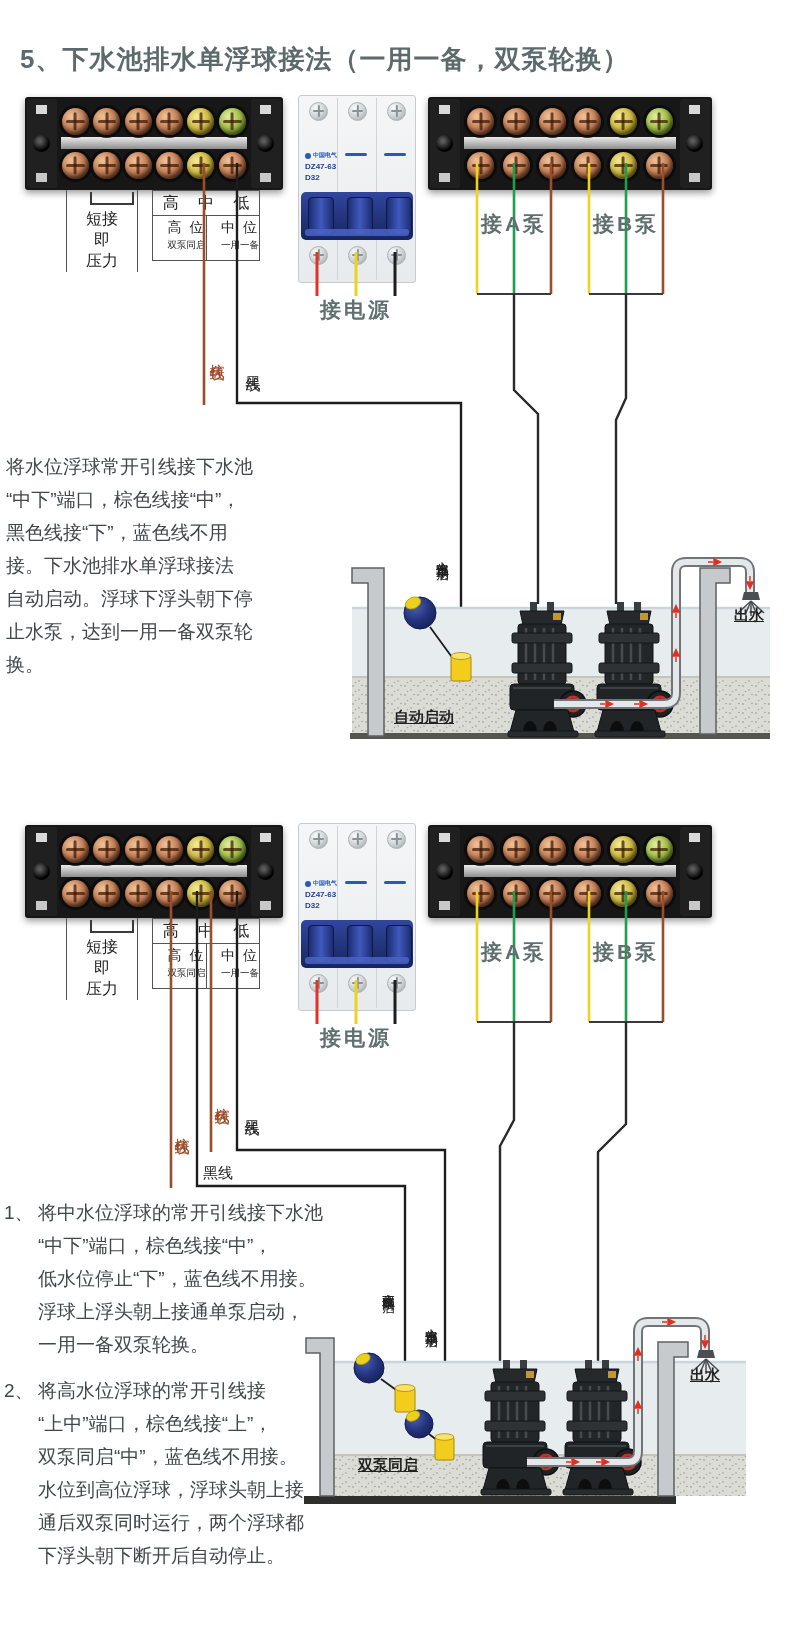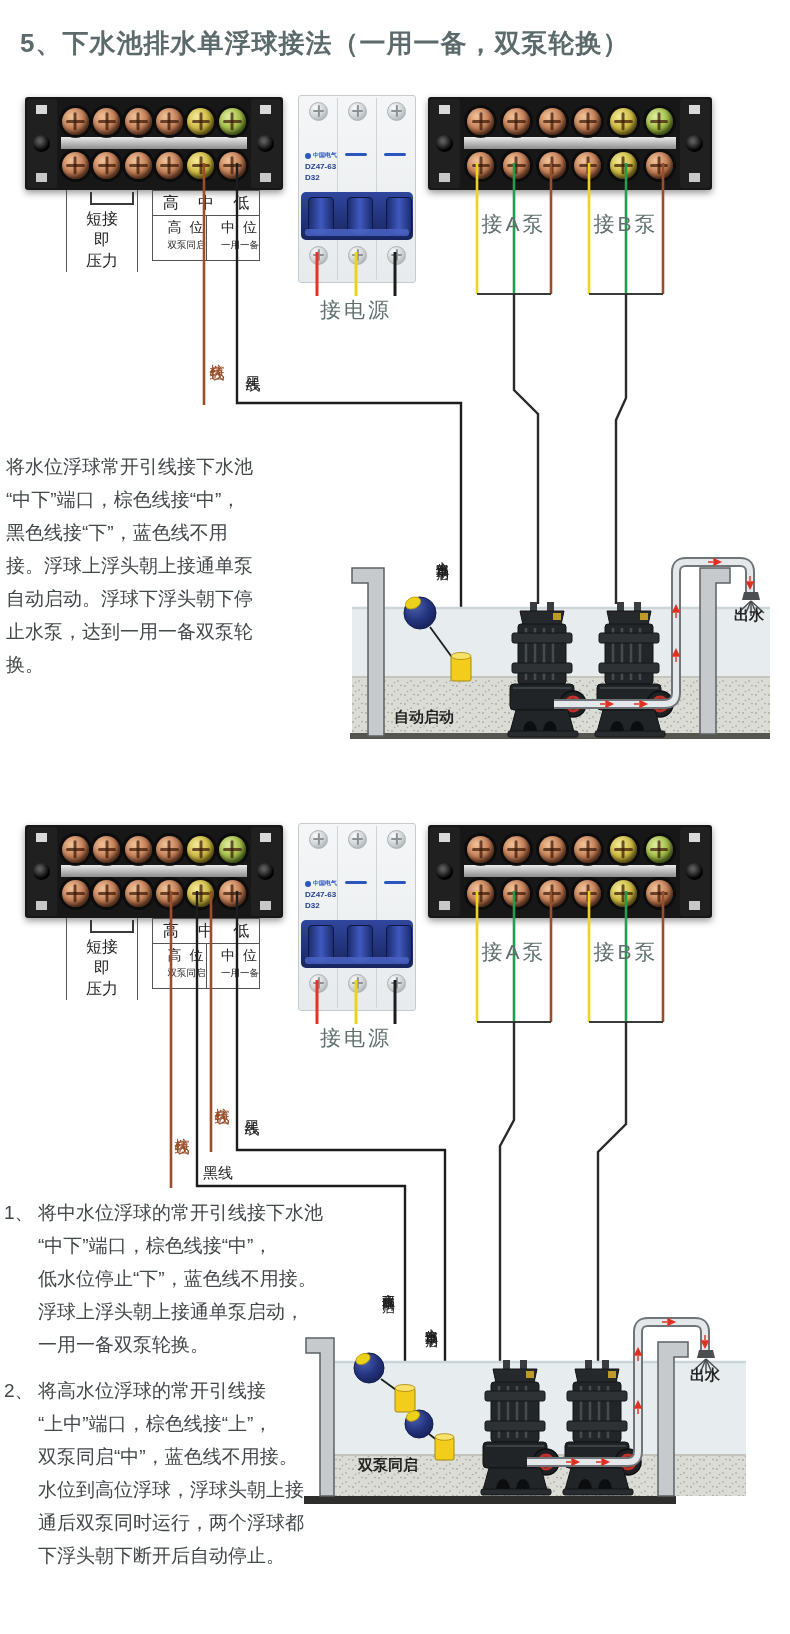--- a/index.html
+++ b/index.html
@@ -59,43 +59,43 @@
   .bracket .br{border-right-width:2px;border-bottom-width:2px;}
   .jumper{position:absolute;text-align:center;font-size:16px;line-height:21px;color:#222;z-index:3;}
   .ltable{position:absolute;width:106px;border:1px solid #555;z-index:3;background:transparent;}
   .lt-head{display:flex;justify-content:space-around;font-size:16px;color:#222;height:24px;
            align-items:center;border-bottom:1px solid #555;}
   .lt-cells{display:flex;height:44px;}
   .lt-cell{flex:1;text-align:right;padding-top:3px;}
   .lt-cell.first{border-right:1px solid #555;}
   .lt-cell .l1{font-size:14px;color:#222;letter-spacing:2px;}
   .lt-cell .l2{font-size:9.5px;color:#222;margin-top:2px;letter-spacing:0;}
-  .big-label{position:absolute;font-size:21px;font-weight:normal;color:#61706f;letter-spacing:3px;
+  .big-label{position:absolute;font-size:21px;font-weight:bold;color:#61706f;letter-spacing:3px;
              text-align:center;z-index:6;white-space:nowrap;}
   .vlabel{position:absolute;writing-mode:vertical-rl;text-orientation:upright;color:#1d1d1d;
           font-size:13px;letter-spacing:1px;z-index:6;line-height:1;}
   .vwire{position:absolute;writing-mode:vertical-rl;text-orientation:upright;font-size:15px;
          letter-spacing:1px;z-index:6;line-height:1;}
   .brown-t{color:#9a4d28;}
   .black-t{color:#1d1d1d;}
   .hwire{position:absolute;font-size:15px;color:#1d1d1d;z-index:6;white-space:nowrap;}
   .desc{position:absolute;font-size:19px;line-height:33px;color:#42474a;z-index:6;}
   .steps{position:absolute;z-index:6;}
   .step{display:flex;margin-bottom:13px;font-size:19px;line-height:33px;color:#42474a;}
   .step .num{width:34px;flex:none;}
   .step .txt{flex:1;}
-  .small-label{position:absolute;font-size:15px;font-weight:bold;color:#222;z-index:6;white-space:nowrap;}
+  .small-label{position:absolute;font-size:15px;font-weight:bold;color:#222;z-index:6;white-space:nowrap;text-decoration:underline;}
   svg.gfx{position:absolute;left:0;top:0;z-index:5;pointer-events:none;}
 </style>
 </head>
 <body>
 
 <div class="page">
 
-  <div class="sec-title" style="left:20px;top:26px;">5、下水池排水单浮球接法（一用一备，双泵轮换）</div>
+  <div class="sec-title" style="left:20px;top:42px;">5、下水池排水单浮球接法（一用一备，双泵轮换）</div>
 
   <div class="tblock" style="left:25px;top:97px;width:258px;height:93px;">
     <div class="tcap">
         <div class="tslot t"></div>
         <div class="thole"></div>
         <div class="tslot b"></div>
       </div>
     <div class="tgrid">
         <div class="tmid"></div>
       <div class="tcell">
@@ -247,21 +247,21 @@
   </div>
 
   <div class="big-label" style="left:286px;top:296px;width:140px;">接电源</div>
   <div class="big-label" style="left:464px;top:210px;width:100px;">接A泵</div>
   <div class="big-label" style="left:576px;top:210px;width:100px;">接B泵</div>
   <div class="vwire brown-t" style="left:210px;top:352px;">棕色线</div>
   <div class="vwire black-t" style="left:246px;top:364px;">黑线</div>
   <div class="desc pre" style="left:6px;top:450px;width:324px;">将水位浮球常开引线接下水池
 “中下”端口，棕色线接“中”，
 黑色线接“下”，蓝色线不用
-接。浮球上浮头朝上接通单泵
+接。下水池排水单浮球接法
 自动启动。浮球下浮头朝下停
 止水泵，达到一用一备双泵轮
 换。</div>
   <div class="vlabel" style="left:436px;top:551px;">中水位单泵启动</div>
   <div class="small-label" style="left:394px;top:708px;">自动启动</div>
   <div class="small-label" style="left:734px;top:606px;">出水</div>
 
 
   <div class="tblock" style="left:25px;top:825px;width:258px;height:93px;">
     <div class="tcap">

